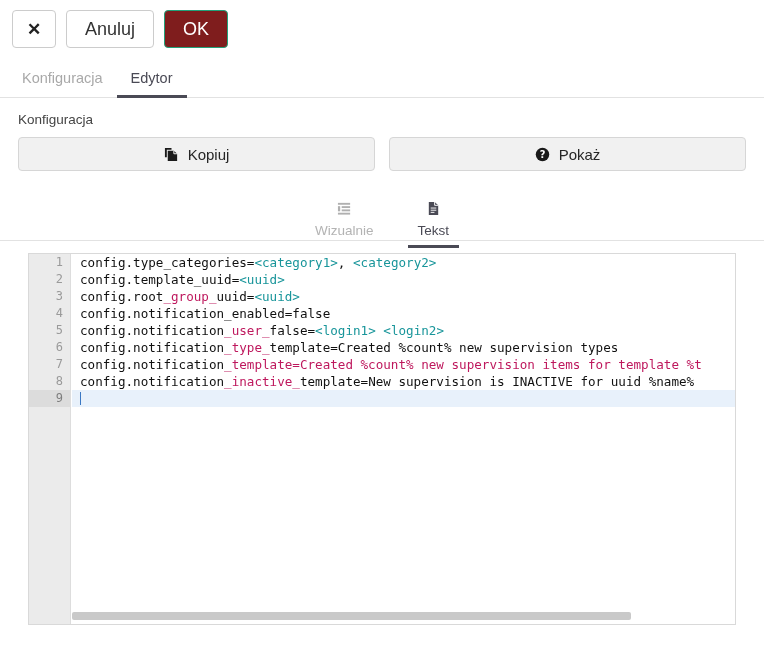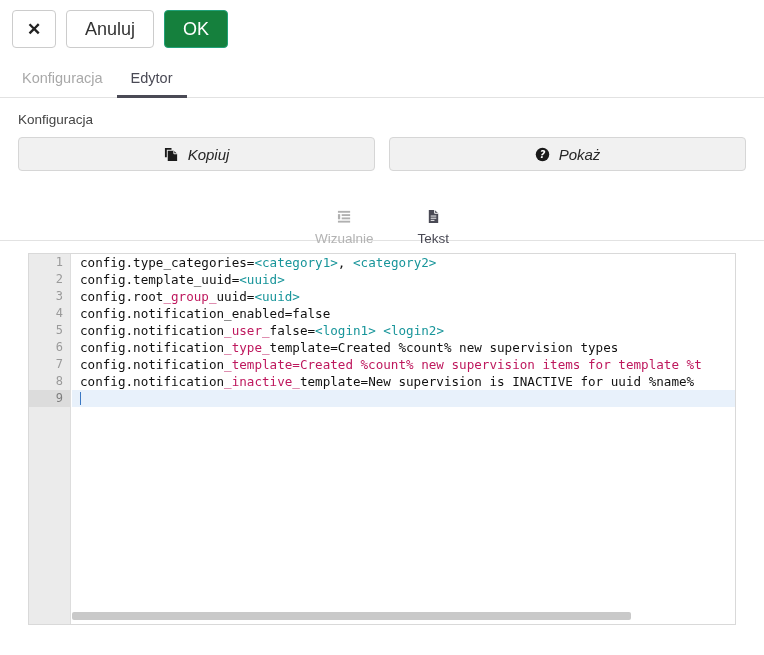--- a/index.html
+++ b/index.html
@@ -42,21 +42,21 @@
     box-sizing: border-box;
   }
   .btn-close {
     width: 44px;
     padding: 0;
     font-size: 17px;
     font-weight: bold;
     color: #222222;
   }
   .btn-ok {
-    background: #15803d;
+    background: #7f1d1d;
     border-color: #21a179;
     color: #ffffff;
     min-width: 56px;
   }
 
   
   .maintabs {
     display: flex;
     align-items: flex-end;
     gap: 0;
@@ -88,21 +88,20 @@
   }
   .section-label {
     font-size: 13.5px;
     color: #444444;
     margin-bottom: 10px;
   }
 
   .bigbtn-row {
     display: flex;
     gap: 14px;
-    font-style: italic;
   }
   .bigbtn {
     flex: 1 1 0;
     height: 34px;
     background: #f1f1f1;
     border: 1px solid #d6d6d6;
     border-radius: 4px;
     display: flex;
     align-items: center;
     justify-content: center;
@@ -129,21 +128,21 @@
     flex-direction: column;
     align-items: center;
     gap: 4px;
     padding: 4px 10px 7px 10px;
     cursor: pointer;
     border-bottom: 3px solid transparent;
     color: #b3b3b3;
     font-size: 13.5px;
     box-sizing: border-box;
     position: relative;
-    top: 16px;
+    top: 8px;
     justify-content: center;
   }
   .modetab.active {
     color: #4a4a55;
     border-bottom-color: #4a4a55;
   }
 
   
   .editor-wrap {
     margin: 12px 28px 0 28px;

